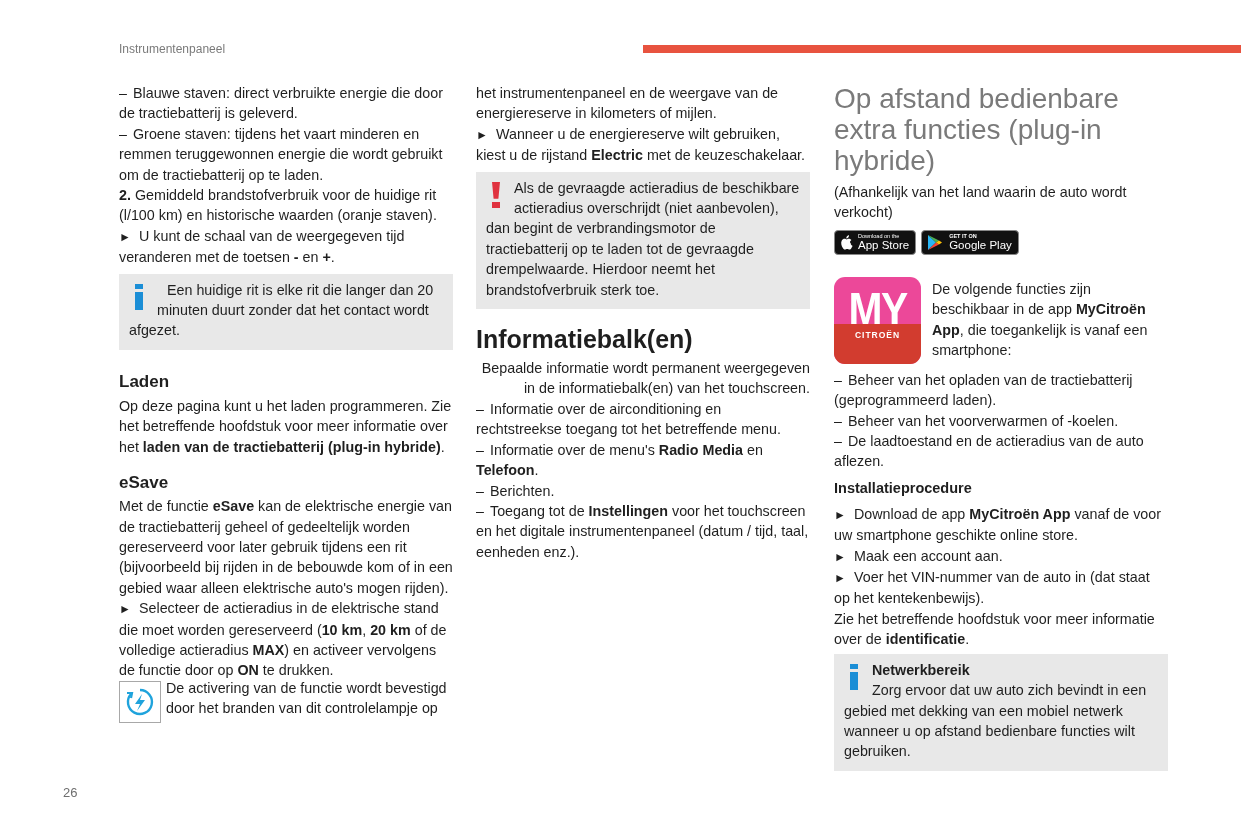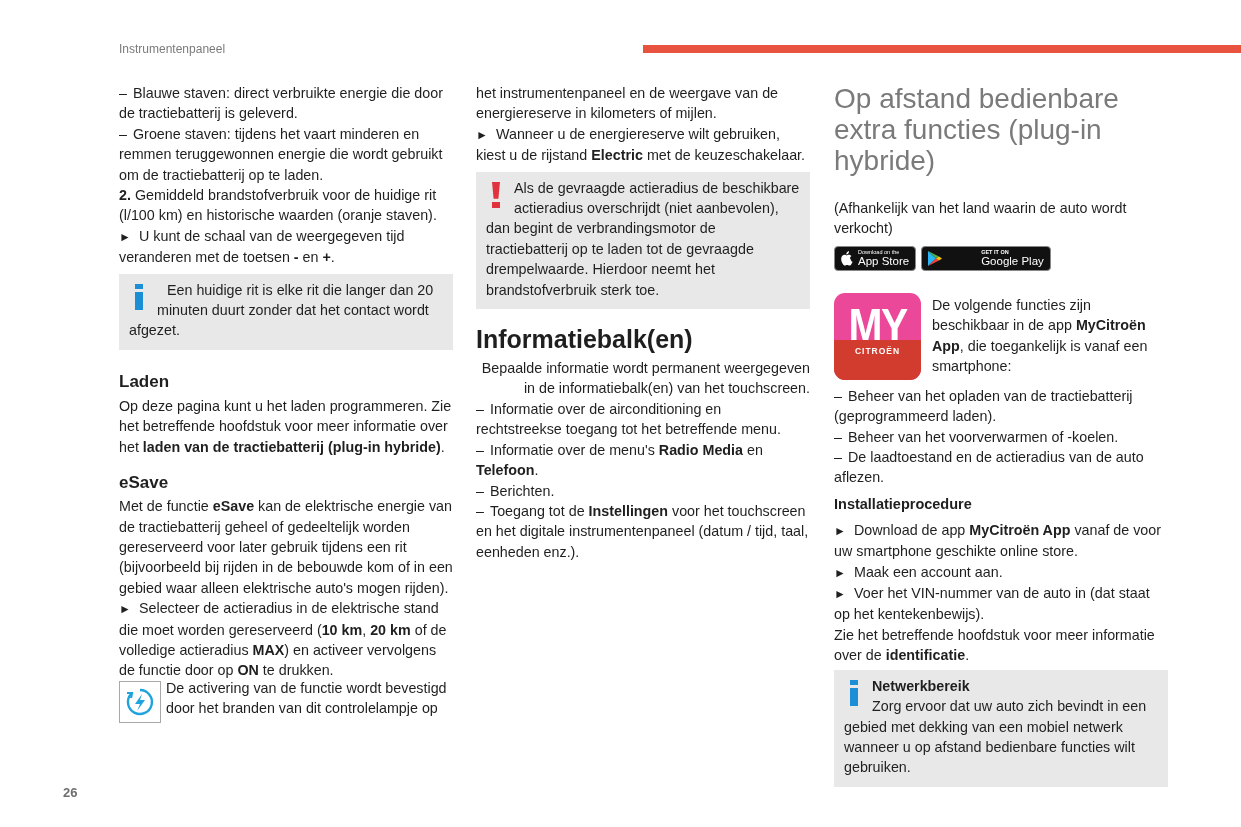--- a/index.html
+++ b/index.html
@@ -1,21 +1,21 @@
 <!DOCTYPE html>
 <html><head>
 <meta charset="utf-8">
 <style>
   * { box-sizing: border-box; margin: 0; padding: 0; }
   html, body { width: 1241px; height: 827px; background: #ffffff; overflow: hidden; }
   body { position: relative; font-family: "Liberation Sans", sans-serif; color: #1f1f1f; font-size: 14.3px; line-height: 20.4px; }
 
   .header-title { position: absolute; left: 119px; top: 39px; font-size: 12px; color: #7a7a7a; }
   .header-bar { position: absolute; left: 643px; top: 45px; width: 598px; height: 8px; background: #e8533f; }
-  .page-number { position: absolute; left: 63px; top: 783px; font-size: 13px; font-weight: bold; color: #6e6e6e; }
+  .page-number { position: absolute; left: 63px; top: 783px; font-size: 13px; font-weight: normal; color: #6e6e6e; }
 
   .col { position: absolute; top: 83px; width: 334px; }
   .col1 { left: 119px; }
   .col2 { left: 476px; }
   .col3 { left: 834px; }
 
   p { margin: 0; }
   b { font-weight: bold; }
   .arrow { display: inline-block; width: 20px; font-size: 12px; }
   .dash { display: inline-block; width: 14px; }
@@ -24,21 +24,21 @@
   .note .icon { float: left; margin: 4px 14px 0 6px; }
   .note-info-icon { width: 8px; height: 26px; position: relative; }
   .note-info-icon .dot { position: absolute; top: 0; left: 0; width: 8px; height: 5px; background: #1b8ed6; }
   .note-info-icon .stem { position: absolute; top: 8px; left: 0; width: 8px; height: 18px; background: #1b8ed6; }
   .note-warn-icon { width: 8px; height: 26px; position: relative; }
   .note-warn-icon .stem { position: absolute; top: 0; left: 0; width: 8px; height: 17px; background: #e0323f; clip-path: polygon(0 0,100% 0,80% 100%,20% 100%); }
   .note-warn-icon .dot { position: absolute; top: 20px; left: 0; width: 8px; height: 6px; background: #e0323f; }
 
   h2.section { font-size: 17px; font-weight: bold; margin: 0; line-height: 22px; }
   h1.big { font-size: 25px; font-weight: bold; line-height: 30px; margin: 0; }
-  h1.remote { font-size: 28px; font-weight: normal; color: #7a7a7a; line-height: 31px; margin: 0 0 22px 0; }
+  h1.remote { font-size: 28px; font-weight: normal; color: #7a7a7a; line-height: 31px; margin: 0 0 6px 0; }
   h3.sub { font-size: 14.5px; font-weight: bold; margin: 0; line-height: 20px; }
 
   .store-row { display: flex; gap: 5px; margin: 7px 0 22px 0; }
   .store-badge { background: #111; border-radius: 4px; height: 25px; display: flex; align-items: center; padding: 0 6px 0 5px; color: #fff; border: 1px solid #888; }
   .store-badge .small { font-size: 5.5px; line-height: 6px; display: block; }
   .store-badge .large { font-size: 11.5px; line-height: 12px; display: block; }
   .apple-icon { width: 14px; height: 16px; margin-right: 4px; }
   .play-icon { width: 16px; height: 17px; margin-right: 6px; }
 
   .app-block { display: flex; gap: 11px; margin-bottom: 6px; }
@@ -114,21 +114,21 @@
   <div class="store-row">
     <div class="store-badge">
       <svg class="apple-icon" viewBox="0 0 14 16">
         <path d="M10 8.5c0-1.6 1.3-2.3 1.4-2.4-.8-1.1-1.9-1.3-2.3-1.3-1-.1-1.9.6-2.4.6s-1.3-.6-2.1-.6C3.5 4.8 2.4 5.4 1.8 6.5c-1.3 2.2-.3 5.5.9 7.3.6.9 1.3 1.8 2.2 1.8.9 0 1.2-.6 2.3-.6s1.4.6 2.3.6c1 0 1.6-.9 2.1-1.8.7-1 .9-1.9 1-2-.1 0-1.9-.7-2-2.9zM8.3 3.4c.5-.6.8-1.4.7-2.2-.7 0-1.5.5-2 1.1-.4.5-.8 1.3-.7 2.1.8 0 1.5-.4 2-1z" fill="#fff"></path>
       </svg>
       <div>
         <span class="small">Download on the</span>
         <span class="large">App Store</span>
       </div>
     </div>
-    <div class="store-badge" style="gap:32px;">
+    <div class="store-badge" style="">
       <svg class="play-icon" viewBox="0 0 16 17">
         <path d="M1 1 L9 8.5 L1 16 Z" fill="#29b6f6"></path>
         <path d="M1 1 L12 6.5 L9 8.5 Z" fill="#4caf50"></path>
         <path d="M1 16 L12 10.5 L9 8.5 Z" fill="#f44336"></path>
         <path d="M12 6.5 L15 8.5 L12 10.5 L9 8.5 Z" fill="#ffc107"></path>
       </svg>
       <div>
         <span class="small" style="font-weight:bold;">GET IT ON</span>
         <span class="large">Google Play</span>
       </div>

